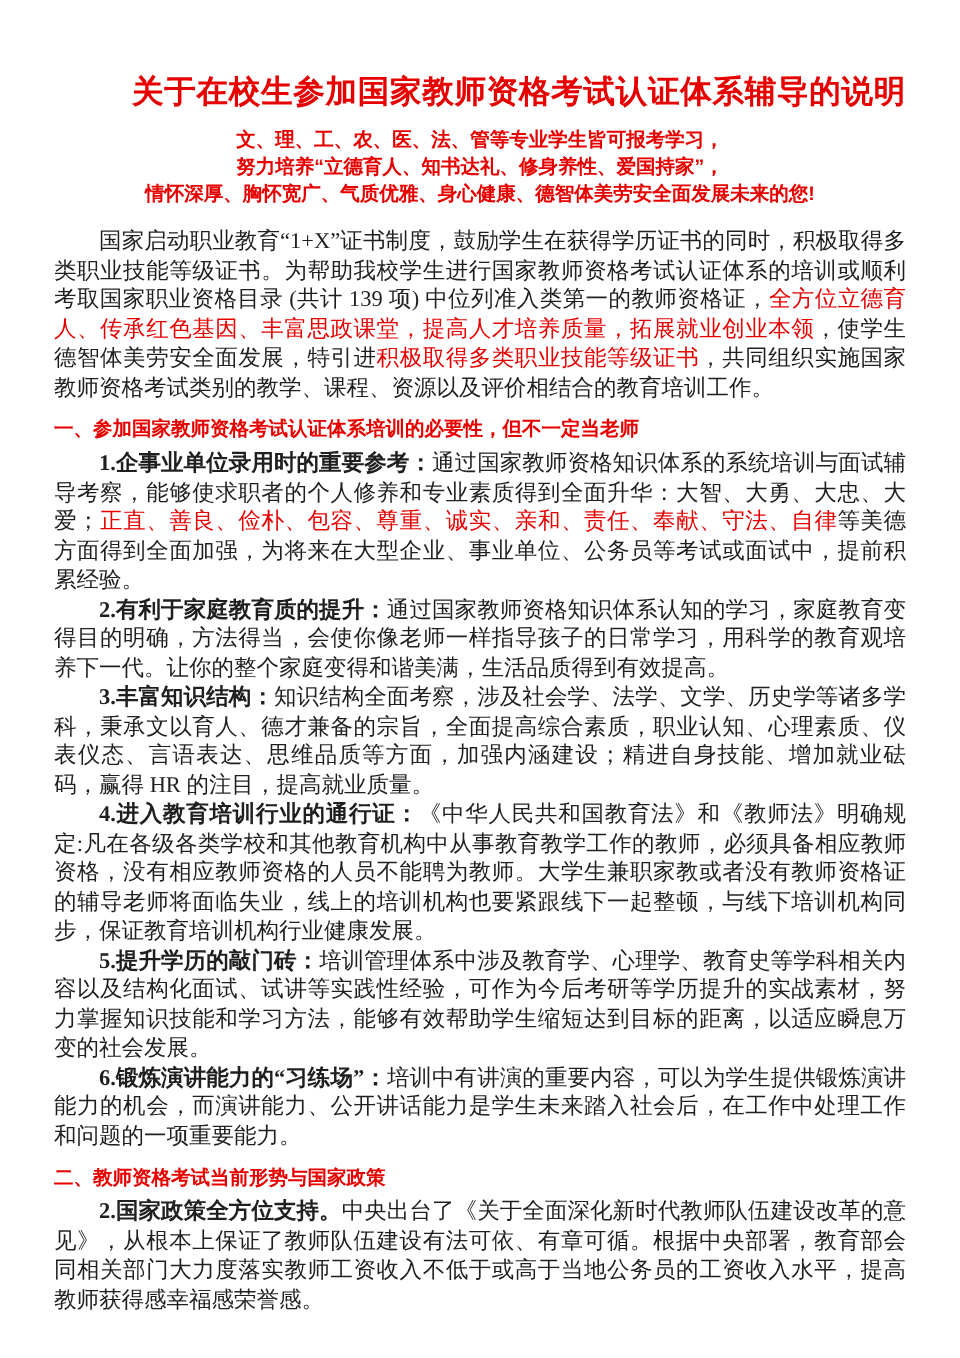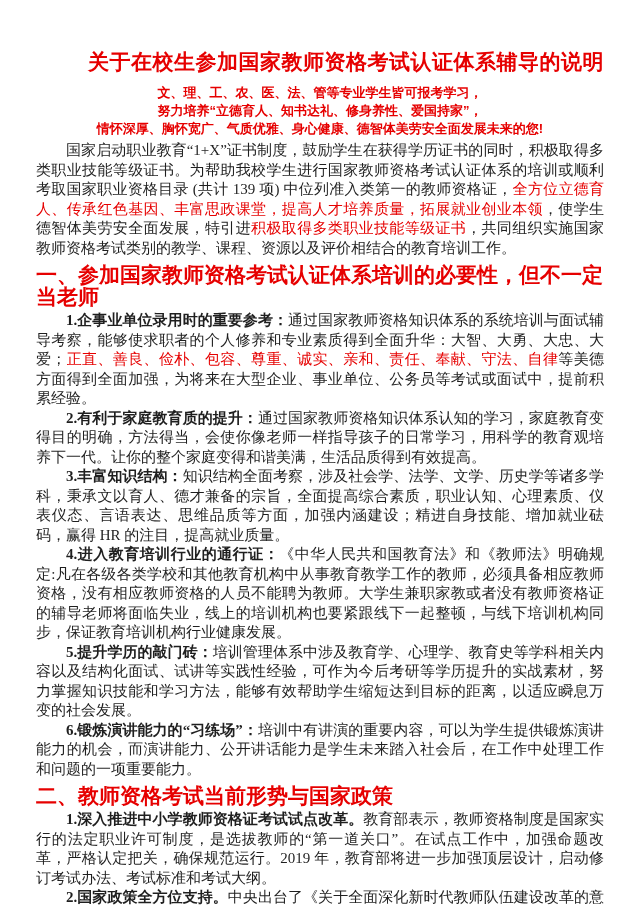--- a/index.html
+++ b/index.html
@@ -16,21 +16,21 @@
   h1 {
     font-family: "Liberation Sans", "DejaVu Sans", sans-serif;
     font-size: 21px;
     line-height: 28px;
     font-weight: bold;
     color: var(--accent);
     text-align: right;
     margin-bottom: 8px;
     letter-spacing: 0.5px;
   }
-  .subtitle { margin-bottom: 3px; }
+  .subtitle { margin-bottom: 14px; }
   .subtitle-line {
     font-family: "Liberation Sans", "DejaVu Sans", sans-serif;
     font-size: 13px;
     line-height: 18px;
     font-weight: bold;
     color: var(--accent);
     text-align: center;
   }
   .para {
     font-size: 15px;
@@ -39,21 +39,21 @@
     text-indent: 2em;
     color: var(--ink);
   }
   .para .red { color: var(--accent); }
   .lead {
     font-family: Liberation Serif, serif;
     font-weight: bold;
   }
   h2 {
     font-family: "Liberation Sans", "DejaVu Sans", sans-serif;
-    font-size: 21px;
+    font-size: 13px;
     line-height: 22px;
     font-weight: bold;
     color: var(--accent);
     margin: 6px 0 3px 0;
   }
 </style>
 </head>
 <body>
 
 <div class="doc">
@@ -66,16 +66,15 @@
   <p class="para" id="intro"><span>国家启动职业教育“1+X”证书制度，鼓励学生在获得学历证书的同时，积极取得多类职业技能等级证书。为帮助我校学生进行国家教师资格考试认证体系的培训或顺利考取国家职业资格目录 (共计 139 项) 中位列准入类第一的教师资格证，</span><span class="red">全方位立德育人、传承红色基因、丰富思政课堂，提高人才培养质量，拓展就业创业本领</span><span>，使学生德智体美劳安全面发展，特引进</span><span class="red">积极取得多类职业技能等级证书</span><span>，共同组织实施国家教师资格考试类别的教学、课程、资源以及评价相结合的教育培训工作。</span></p>
   <div id="sections">
       <h2>一、参加国家教师资格考试认证体系培训的必要性，但不一定当老师</h2>
       <p class="para"><span class="lead">1.企事业单位录用时的重要参考：</span><span>通过国家教师资格知识体系的系统培训与面试辅导考察，能够使求职者的个人修养和专业素质得到全面升华：大智、大勇、大忠、大爱；</span><span class="red">正直、善良、俭朴、包容、尊重、诚实、亲和、责任、奉献、守法、自律</span><span>等美德方面得到全面加强，为将来在大型企业、事业单位、公务员等考试或面试中，提前积累经验。</span></p>
       <p class="para"><span class="lead">2.有利于家庭教育质的提升：</span><span>通过国家教师资格知识体系认知的学习，家庭教育变得目的明确，方法得当，会使你像老师一样指导孩子的日常学习，用科学的教育观培养下一代。让你的整个家庭变得和谐美满，生活品质得到有效提高。</span></p>
       <p class="para"><span class="lead">3.丰富知识结构：</span><span>知识结构全面考察，涉及社会学、法学、文学、历史学等诸多学科，秉承文以育人、德才兼备的宗旨，全面提高综合素质，职业认知、心理素质、仪表仪态、言语表达、思维品质等方面，加强内涵建设；精进自身技能、增加就业砝码，赢得 HR 的注目，提高就业质量。</span></p>
       <p class="para"><span class="lead">4.进入教育培训行业的通行证：</span><span>《中华人民共和国教育法》和《教师法》明确规定:凡在各级各类学校和其他教育机构中从事教育教学工作的教师，必须具备相应教师资格，没有相应教师资格的人员不能聘为教师。大学生兼职家教或者没有教师资格证的辅导老师将面临失业，线上的培训机构也要紧跟线下一起整顿，与线下培训机构同步，保证教育培训机构行业健康发展。</span></p>
       <p class="para"><span class="lead">5.提升学历的敲门砖：</span><span>培训管理体系中涉及教育学、心理学、教育史等学科相关内容以及结构化面试、试讲等实践性经验，可作为今后考研等学历提升的实战素材，努力掌握知识技能和学习方法，能够有效帮助学生缩短达到目标的距离，以适应瞬息万变的社会发展。</span></p>
       <p class="para"><span class="lead">6.锻炼演讲能力的“习练场”：</span><span>培训中有讲演的重要内容，可以为学生提供锻炼演讲能力的机会，而演讲能力、公开讲话能力是学生未来踏入社会后，在工作中处理工作和问题的一项重要能力。</span></p>
       <h2>二、教师资格考试当前形势与国家政策</h2>
-      <p class="para"><span class="lead">1.深入推进中小学教师资格证考试试点改革。</span><span>教育部表示，教师资格制度是国家实行的法定职业许可制度，是选拔教师的“第一道关口”。在试点工作中，加强命题改革，严格认定把关，确保规范运行。2019 年，教育部将进一步加强顶层设计，启动修订考试办法、考试标准和考试大纲。</span></p>
       <p class="para"><span class="lead">2.国家政策全方位支持。</span><span>中央出台了《关于全面深化新时代教师队伍建设改革的意见》，从根本上保证了教师队伍建设有法可依、有章可循。根据中央部署，教育部会同相关部门大力度落实教师工资收入不低于或高于当地公务员的工资收入水平，提高教师获得感幸福感荣誉感。</span></p>
     </div>
 </div>
 
 </body></html>

